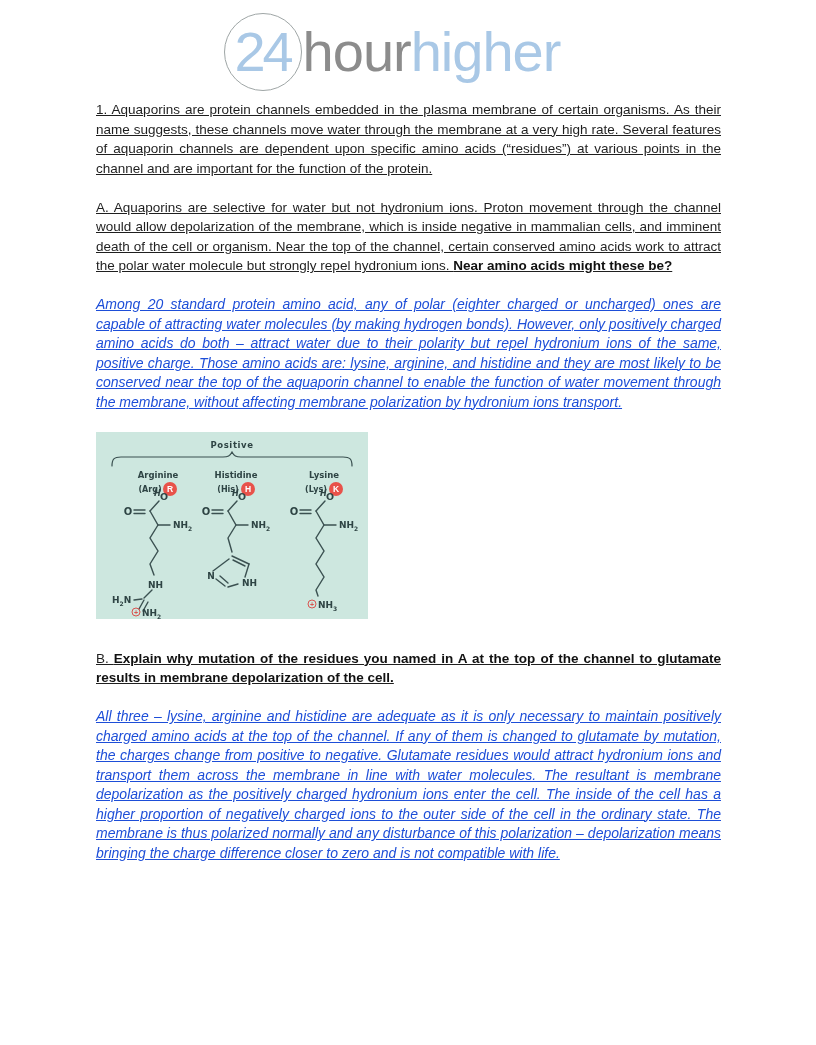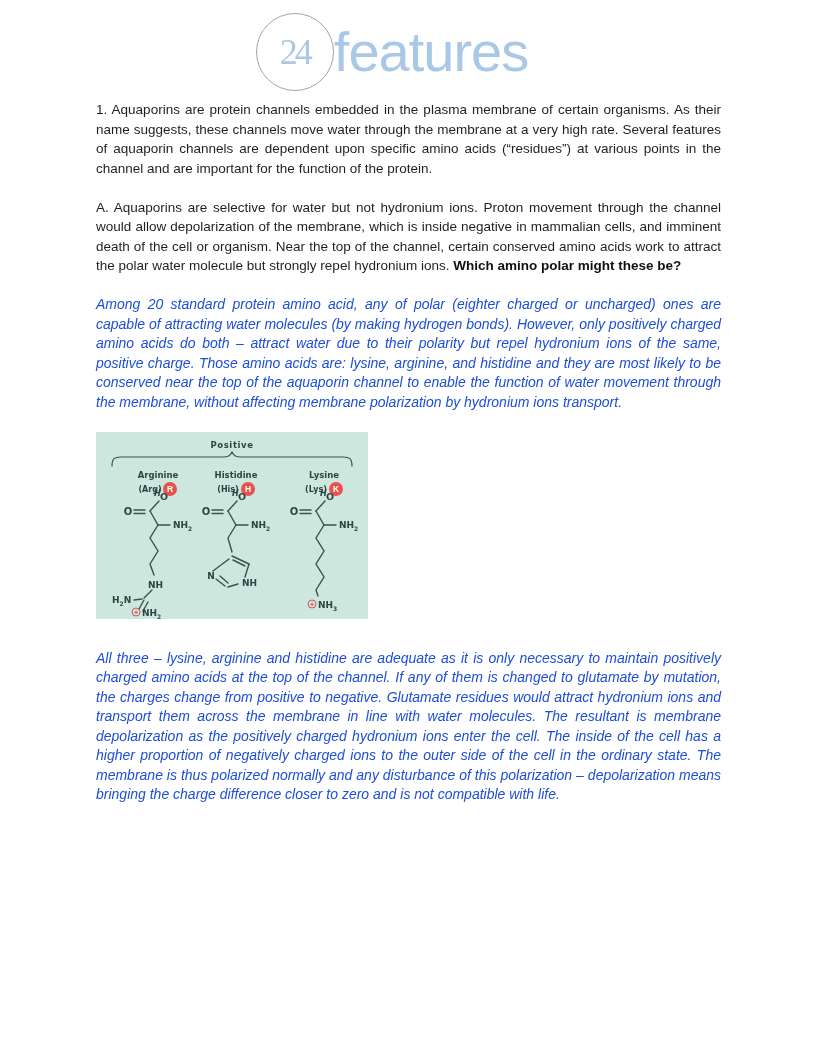--- a/index.html
+++ b/index.html
@@ -9,56 +9,57 @@
   
   .logo-row {
     display:flex; align-items:center; justify-content:center;
     margin:12px 0 0 0; height:80px; transform:translateX(-16px);
   }
   .logo-circle {
     width:76px; height:76px; border:1.5px solid #9fa6a6; border-radius:50%;
     display:flex; align-items:center; justify-content:center; flex:0 0 auto;
     background:#ffffff;
   }
-  .logo-24 { font-size:36px; color:#a9c8e6; letter-spacing:-3px; line-height:1;font-family:Liberation Serif, serif; }
+  .logo-24 { font-size:56px; color:#a9c8e6; letter-spacing:-3px; line-height:1; }
   .logo-hour { font-size:56px; color:#8c8c8c; letter-spacing:-1px; line-height:1; margin-left:1px; }
   .logo-answers { font-size:56px; color:#a9c8e6; letter-spacing:-1px; line-height:1; }
 
   
   .content { width:625px; margin:8px 0 0 96px; }
-  .content p { margin:0 0 19.5px 0; text-align:justify; }
+  .content p { margin:0 0 19.5px 0; text-align:justify;text-decoration:underline; }
   .body-text { font-size:13.5px; line-height:19.5px; color:#1f1f1f; }
   .body-text b { font-weight:bold; color:#111; }
   .answer-text { font-size:14px; line-height:19.5px; color:#1d4ed8; font-style:italic; }
 
   figure { margin:0 0 30px 0; padding:0; }
   figure svg { display:block; }
 
   .chem-text { font-family:"DejaVu Sans", sans-serif; font-weight:bold; fill:#2e4444; }
   .chem-italic { font-style:italic; }
 </style>
 </head>
 <body>
 
 <div class="page">
 
   <header class="logo-row">
     <span class="logo-circle">
       <span class="logo-24">24</span>
     </span>
-    <span class="logo-answers">features</span>
+    <span class="logo-hour">hour</span>
+    <span class="logo-answers">higher</span>
   </header>
 
   <main class="content">
 
     <p class="body-text">1. Aquaporins are protein channels embedded in the plasma membrane of certain organisms. As their name suggests, these channels move water through the membrane at a very high rate. Several features of aquaporin channels are dependent upon specific amino acids (“residues”) at various points in the channel and are important for the function of the protein.</p>
 
     <p class="body-text">
       <span>A. Aquaporins are selective for water but not hydronium ions. Proton movement through the channel would allow depolarization of the membrane, which is inside negative in mammalian cells, and imminent death of the cell or organism. Near the top of the channel, certain conserved amino acids work to attract the polar water molecule but strongly repel hydronium ions. </span>
-      <b>Which amino polar might these be?</b>
+      <b>Near amino acids might these be?</b>
     </p>
 
     <p class="answer-text">Among 20 standard protein amino acid, any of polar (eighter charged or uncharged) ones are capable of attracting water molecules (by making hydrogen bonds). However, only positively charged amino acids do both – attract water due to their polarity but repel hydronium ions of the same, positive charge. Those amino acids are: lysine, arginine, and histidine and they are most likely to be conserved near the top of the aquaporin channel to enable the function of water movement through the membrane, without affecting membrane polarization by hydronium ions transport.</p>
 
     <figure>
       <svg width="272" height="187" viewBox="0 0 272 187">
         <rect x="0" y="0" width="272" height="187" fill="#cde7df"></rect>
 
         <text x="136" y="16" text-anchor="middle" class="chem-text" font-size="8.5" letter-spacing="0.6">Positive</text>
         <path d="M16,34 C16,27 18,25 25,25 L127,25 C132,25 134,24 136,20 C138,24 140,25 145,25 L247,25 C254,25 256,27 256,34" fill="none" stroke="#3b5151" stroke-width="1.2" stroke-linecap="round"></path>
@@ -133,17 +134,20 @@
           <text x="224" y="64" class="chem-text chem-italic" font-size="8">H</text>
           <text x="230" y="68" class="chem-text" font-size="9.5">O</text>
           <text x="243" y="96" class="chem-text" font-size="9"><tspan>NH</tspan><tspan font-size="6" dy="2.5">2</tspan></text>
           <circle cx="216" cy="172" r="4" fill="none" stroke-width="1" stroke="#d9534f"></circle>
           <text x="216" y="175" text-anchor="middle" font-size="7" font-weight="bold" fill="#d9534f">+</text>
           <text x="222" y="176" class="chem-text" font-size="9"><tspan>NH</tspan><tspan font-size="6" dy="2.5">3</tspan></text>
         </g>
       </svg>
     </figure>
 
+    <p class="body-text">
+      <span>B. </span><b>Explain why mutation of the residues you named in A at the top of the channel to glutamate results in membrane depolarization of the cell.</b>
+    </p>
 
     <p class="answer-text">All three – lysine, arginine and histidine are adequate as it is only necessary to maintain positively charged amino acids at the top of the channel. If any of them is changed to glutamate by mutation, the charges change from positive to negative. Glutamate residues would attract hydronium ions and transport them across the membrane in line with water molecules. The resultant is membrane depolarization as the positively charged hydronium ions enter the cell. The inside of the cell has a higher proportion of negatively charged ions to the outer side of the cell in the ordinary state. The membrane is thus polarized normally and any disturbance of this polarization – depolarization means bringing the charge difference closer to zero and is not compatible with life.</p>
 
   </main>
 </div>
 
 </body></html>

